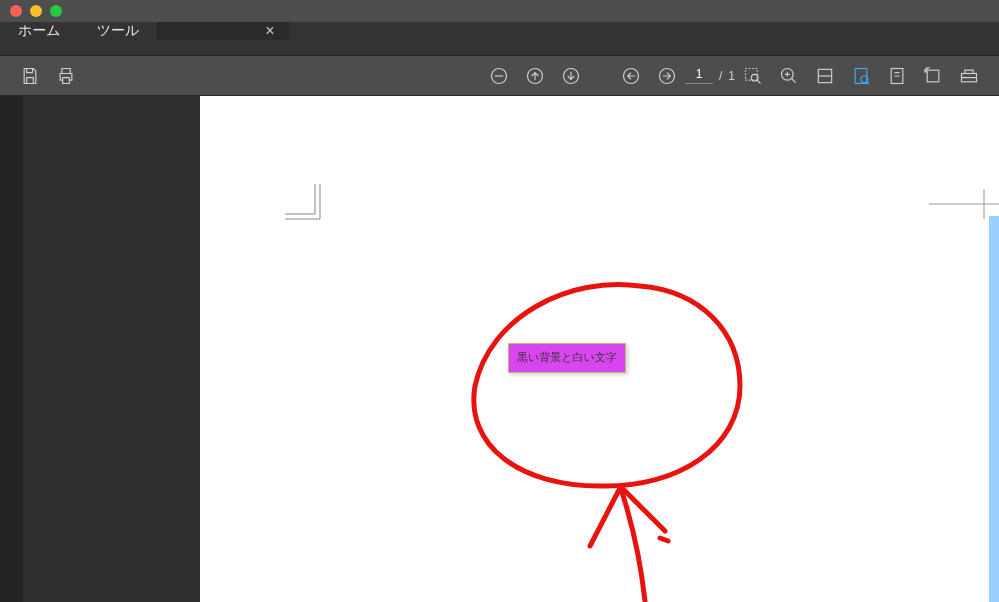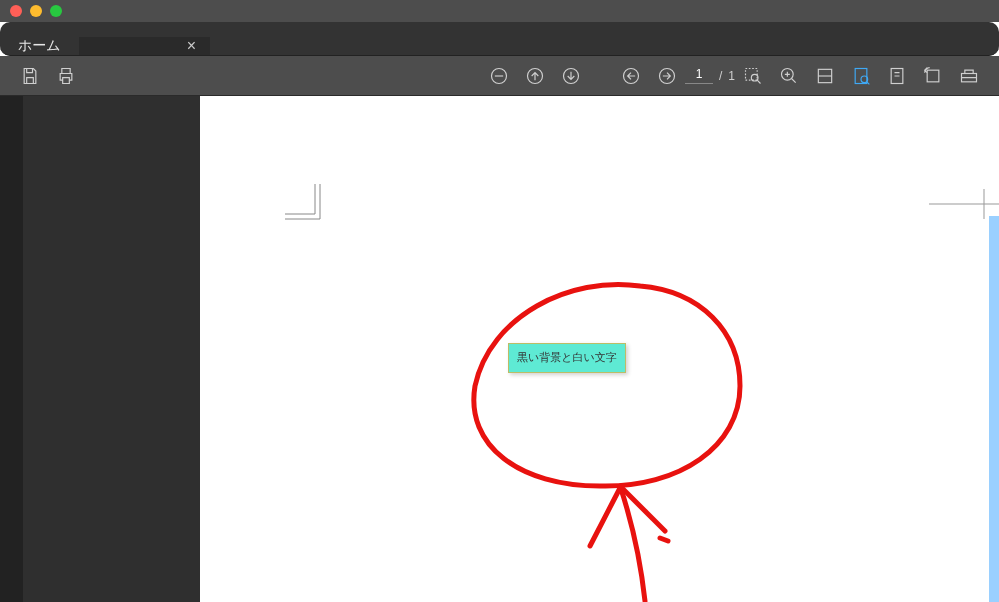--- a/index.html
+++ b/index.html
@@ -2,50 +2,51 @@
 <html><head>
 <meta charset="utf-8">
 <style>
   * { box-sizing: border-box; margin: 0; padding: 0; }
   html, body { width: 999px; height: 602px; overflow: hidden; font-family: "Hiragino Sans", Meiryo, sans-serif; background: #fff; }
   .topbar { height: 22px; background: #4d4d4d; display: flex; align-items: center; padding-left: 10px; gap: 8px; }
   .tl { width: 12px; height: 12px; border-radius: 50%; }
   .tl.red { background: #ff5f57; }
   .tl.yel { background: #febc2e; }
   .tl.grn { background: #28c840; }
-  .tabrow { height: 34px; background: #333333; display: flex; align-items: flex-end; color: #e6e6e6; border-bottom: 1px solid #222; border-radius: 10px; }
+  .tabrow { height: 34px; background: #333333; display: flex; align-items: flex-start; color: #e6e6e6; border-bottom: 1px solid #222; }
   .tabrow .navitem { padding: 0 18px; display: flex; align-items: center; font-size: 14px; }
   .doc-tab { display: flex; align-items: center; background: #2a2a2a; padding: 0 14px 0 18px; gap: 90px; color:#bbb;}
   .close-x { font-size: 16px; color: #ccc; }
   .toolbar { height: 40px; background: #4d4d4d; display: flex; align-items: center; padding: 0 12px; color: #cfcfcf; font-size: 12px; border-bottom: 1px solid #2a2a2a; }
   .toolbar .tbtn { width: 36px; display: flex; align-items: center; justify-content: center; height: 40px; }
   .toolbar .tbtn svg { width: 20px; height: 20px; stroke: #cfcfcf; fill: none; stroke-width: 1.4; }
   .toolbar .tbtn.active svg { stroke: #3fa9f5; }
   .spacer-flex { flex: 1; }
   .pagebox { display: flex; align-items: center; gap: 6px; color:#cfcfcf; font-size:12px;}
   .pagebox input { width: 28px; background: transparent; border: none; border-bottom: 1px solid #888; color: #fff; text-align: center; font-size: 12px; padding-bottom:2px;}
   .content { position: relative; height: 506px; display: flex; }
   .sidebar-dark { width: 200px; background: #2f2f2f; }
   .sidebar-dark .thin { position:absolute; left:0; top:0; width:23px; height:506px; background:#222;}
   .canvas { position: relative; flex: 1; background: #ffffff; }
   .cropmark { position: absolute; stroke: #666; }
-  .tooltip-box { position: absolute; background: #5eead4; border: 1px solid #bdbd66; font-size: 11px; color: #333; line-height: 1.8; padding: 4px 8px; box-shadow: 2px 2px 4px rgba(0,0,0,0.18); white-space: nowrap; }
+  .tooltip-box { position: absolute; background: #d946ef; border: 1px solid #bdbd66; font-size: 11px; color: #333; line-height: 1.8; padding: 4px 8px; box-shadow: 2px 2px 4px rgba(0,0,0,0.18); white-space: nowrap; }
   .highlight-strip { position:absolute; right:0; top:120px; width:10px; height:400px; background:#9ad0ff;}
 </style>
 </head>
 <body>
 
 <div class="topbar">
   <div class="tl red"></div>
   <div class="tl yel"></div>
   <div class="tl grn"></div>
 </div>
 
 <div class="tabrow">
   <div class="navitem">ホーム</div>
+  <div class="navitem">ツール</div>
   <div class="doc-tab">
     <span></span>
     <span class="close-x">×</span>
   </div>
 </div>
 
 <div class="toolbar">
   <div class="tbtn">
     <svg viewBox="0 0 24 24">
         <path d="M5 3h11l3 3v15H5z M8 3v5h7V3 M8 21v-7h8v7"></path>

